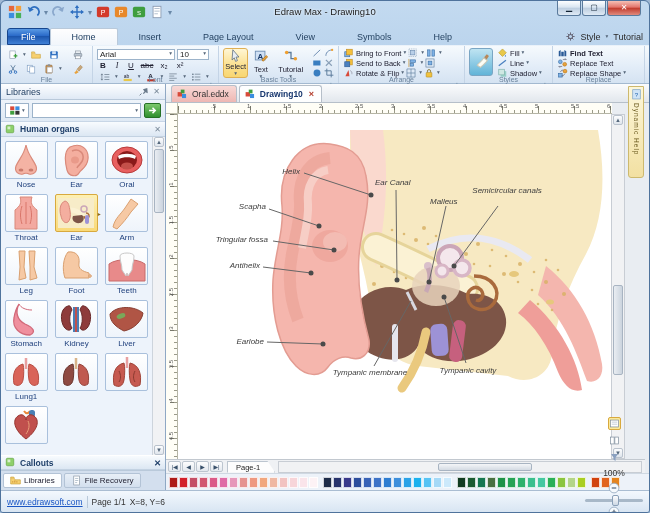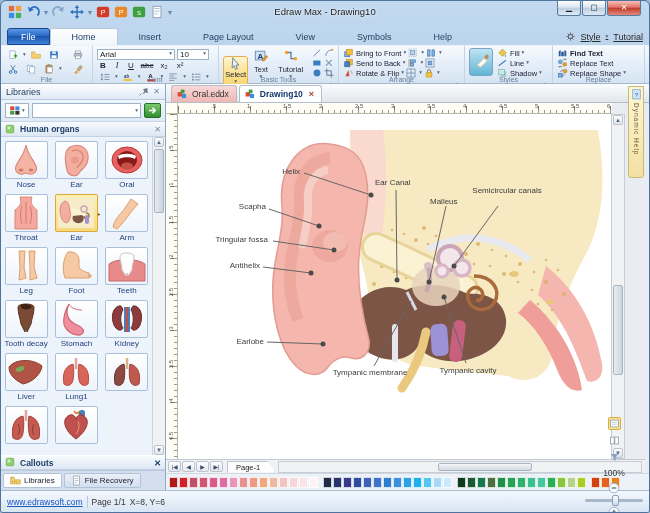--- a/index.html
+++ b/index.html
@@ -18,38 +18,38 @@
   .winbtn{width:24px;height:15px;border:1px solid #5a7a9c;border-top:none;border-radius:0 0 3px 3px;
     background:linear-gradient(#fdfeff,#d9e5f1 45%,#bccddf 50%,#dfeaf5);display:flex;align-items:center;justify-content:center;
     font-size:8px;color:#123;line-height:1;}
   .winbtn.close{width:34px;background:linear-gradient(#f5c0b5,#e2736a 45%,#c03a2c 50%,#e08a7d);color:#fff;}
   
   .menubar{position:absolute;top:24px;left:0;right:0;height:20px;display:flex;align-items:flex-end;padding:0 6px;}
   .file-btn{height:17px;padding:0 13px;display:flex;align-items:center;font-size:9px;color:#fff;
     background:linear-gradient(#5a9ae4,#2a6ac8 45%,#1c56ae 50%,#4181d6);border:1px solid #16468e;border-radius:3px 3px 0 0;}
   .mtab{height:17px;padding:0 21px;display:flex;align-items:center;font-size:9px;color:#1e3c5c;}
   .mtab.active{background:linear-gradient(#fefefe,#f1f6fb);border:1px solid #b9c9da;border-bottom:none;border-radius:2px 2px 0 0;color:#16365a;}
-  .menu-right{margin-left:auto;display:flex;align-items:center;gap:5px;font-size:9px;color:#2a2a2a;padding-bottom:3px;text-decoration:underline;}
+  .menu-right{margin-left:auto;display:flex;align-items:center;gap:5px;font-size:9px;color:#2a2a2a;padding-bottom:3px;}
   .tiny-ic{display:inline-flex;width:11px;height:11px;}
   
   .ribbon{position:absolute;top:44px;left:0;right:0;height:39px;display:flex;
     background:linear-gradient(#f6fafd,#e3edf8 55%,#d5e3f2);border-top:1px solid #eaf2fa;border-bottom:1px solid #a3b9d0;align-items:center;}
   .rgroup{position:relative;height:100%;border-right:1px solid #c4d4e6;padding:2px 3px 9px 4px;}
   .glabel{position:absolute;bottom:0px;left:0;right:0;text-align:center;font-size:7px;color:#68809a;}
   .launcher{position:absolute;bottom:1px;right:1px;width:7px;height:7px;}
   .rrow{display:flex;align-items:center;height:10px;gap:2px;}
   .ibtn{width:16px;height:10px;display:flex;align-items:center;justify-content:center;border-radius:2px;}
   .ibtn svg{max-height:10px;}
   .drop{font-size:5.5px;color:#55667a;line-height:1;}
   .combo{height:11px;border:1px solid #9cb3ca;background:#fff;font-size:8px;color:#222;display:flex;align-items:center;padding:0 2px;gap:2px;}
   .combo .cval{flex:1;}
   .fbtn{font-size:8px;color:#223;width:12px;text-align:center;line-height:10px;}
   .tool{display:flex;flex-direction:column;align-items:center;justify-content:flex-start;font-size:7.5px;color:#223;height:30px;padding-top:1px;}
   .selectbtn{width:29px;height:30px;background:linear-gradient(#fff6d4,#fbe193 55%,#f8d671);border:1px solid #dfb054;border-radius:3px;
-    display:flex;flex-direction:column;align-items:center;font-size:7.5px;color:#223;margin-top:8px;}
+    display:flex;flex-direction:column;align-items:center;font-size:7.5px;color:#223;}
   .arrrow{display:flex;align-items:center;gap:2px;height:10px;font-size:7.5px;color:#223;white-space:nowrap;}
   .aic{width:11px;height:10px;display:flex;align-items:center;}
   .stybig{width:24px;height:28px;border:1px solid #7aa6c4;border-radius:3px;background:linear-gradient(#bfe4f2,#62b4d8);display:flex;align-items:center;justify-content:center;}
   
   .panel{position:absolute;left:0;top:83px;width:165px;bottom:22px;background:#dce6f2;border-right:1px solid #8fa8c4;}
   .phead{position:absolute;top:0;left:0;right:0;height:16px;background:linear-gradient(#fdfeff,#dfe9f5);border-bottom:1px solid #b9c9da;
     display:flex;align-items:center;font-size:9px;color:#1c3a5e;padding:0 5px;gap:3px;}
   .phead .sp{flex:1;}
   .ptools{position:absolute;top:16px;left:0;right:0;height:22px;display:flex;align-items:center;gap:3px;padding:0 4px;
     background:linear-gradient(#eef4fa,#dfe9f4);border-bottom:1px solid #c8d6e6;}
@@ -87,21 +87,21 @@
   .rcorner{position:absolute;left:0;top:19px;width:12px;height:11px;background:#fffef6;border-right:1px solid #c0c0ae;border-bottom:1px solid #c0c0ae;}
   .hruler{position:absolute;left:12px;top:19px;right:37px;height:11px;background:#fffef6;border-bottom:1px solid #b5b5a5;overflow:hidden;
     background-image:repeating-linear-gradient(to right,#9a9a88 0 1px,transparent 1px 6px),repeating-linear-gradient(to right,#77776a 0 1px,transparent 1px 36px);
     background-size:100% 3px,100% 7px;background-position:bottom left,bottom left;background-repeat:no-repeat;}
   .hruler span{position:absolute;top:0;font-size:6px;color:#555;}
   .vruler{position:absolute;left:0;top:30px;width:12px;bottom:31px;background:#fffef6;border-right:1px solid #b5b5a5;overflow:hidden;
     background-image:repeating-linear-gradient(to bottom,#9a9a88 0 1px,transparent 1px 6px),repeating-linear-gradient(to bottom,#77776a 0 1px,transparent 1px 36px);
     background-size:3px 100%,7px 100%;background-position:right top,right top;background-repeat:no-repeat;}
   .vruler span{position:absolute;left:0px;font-size:6px;color:#555;transform:rotate(-90deg);transform-origin:center;width:10px;text-align:center;}
   .page{position:absolute;left:12px;top:30px;width:435px;bottom:31px;background:#fff;border-right:1px solid #c8cdd2;overflow:hidden;}
-  .dlabel{position:absolute;font-size:8px;color:#3c3c3c;line-height:1.15;}
+  .dlabel{position:absolute;font-size:8px;color:#3c3c3c;line-height:1.15;font-style:italic;}
   .vscroll{position:absolute;right:24px;top:30px;width:14px;bottom:31px;background:#f1f2f4;border:1px solid #c8cdd4;}
   .helptab{position:absolute;right:5px;top:2px;width:16px;height:92px;background:linear-gradient(#fdf7da,#f2e0a2);border:1px solid #cdb96e;border-radius:0 0 3px 3px;
     display:flex;flex-direction:column;align-items:center;padding-top:2px;gap:3px;}
   .helptxt{writing-mode:vertical-rl;font-size:6.5px;color:#6b5a1e;letter-spacing:1px;}
   .bottomnav{position:absolute;left:0;right:4px;bottom:17px;height:14px;background:#eff1f4;border-top:1px solid #c2c8cf;display:flex;align-items:center;padding-left:2px;}
   .navb{width:13px;height:11px;display:flex;align-items:center;justify-content:center;font-size:6px;color:#39506a;background:linear-gradient(#fdfdfe,#e3e8ee);border:1px solid #bcc5cf;border-radius:2px;margin-right:1px;}
   .pagetab{font-size:7.5px;color:#222;background:#fdfdfd;border:1px solid #bcc5cf;border-bottom:none;padding:1px 14px 1px 8px;margin-left:3px;
     clip-path:polygon(0 0,calc(100% - 8px) 0,100% 100%,0 100%);height:12px;}
   .hscroll{flex:1;height:12px;background:#f1f2f4;border:1px solid #c8cdd4;margin:0 3px;position:relative;}
   .hthumb{position:absolute;top:1px;bottom:1px;left:44%;width:26%;background:linear-gradient(#f4f6f8,#d4dbe3);border:1px solid #a8b4c2;border-radius:2px;}
@@ -687,29 +687,20 @@
           <div class="clabel">Foot</div>
         </div>
         <div class="cell">
           <div class="thumb">
             <svg width="40" height="34" viewBox="0 0 40 34">
               <path d="M2,15 C10,9 30,9 38,15 L38,32 L2,32 Z" fill="#e88a8a" stroke="#c86a6a"></path>
               <path d="M13,7 C13,3 27,3 27,7 C27,13 25,15 25,21 L21,27 C20,23 20,23 19,27 L15,21 C15,15 13,13 13,7 Z" fill="#fdfdfd" stroke="#c8c8c8"></path>
             </svg>
           </div>
           <div class="clabel">Teeth</div>
-        </div>
-        <div class="cell">
-          <div class="thumb">
-            <svg width="40" height="34" viewBox="0 0 40 34">
-              <path d="M12,5 C12,1 28,1 28,5 C28,12 26,15 25,22 L21,30 C20,25 20,25 19,30 L15,22 C14,15 12,12 12,5 Z" fill="#7a4a34" stroke="#56321f"></path>
-              <path d="M15,3 C18,1 24,2 26,5 C24,8 18,8 15,6 Z" fill="#3a2114"></path>
-            </svg>
-          </div>
-          <div class="clabel">Tooth decay</div>
         </div>
         <div class="cell">
           <div class="thumb">
             <svg width="40" height="34" viewBox="0 0 40 34">
               <path d="M13,2 C9,10 11,18 19,22 C28,26 30,30 24,33 C14,33 6,26 8,16 C9,9 11,5 13,2 Z" fill="#ef8f9e" stroke="#d26a7a" stroke-width="1.3"></path>
               <path d="M13,2 C15,6 20,8 26,8" stroke="#d26a7a" fill="none"></path>
             </svg>
           </div>
           <div class="clabel">Stomach</div>
         </div>

